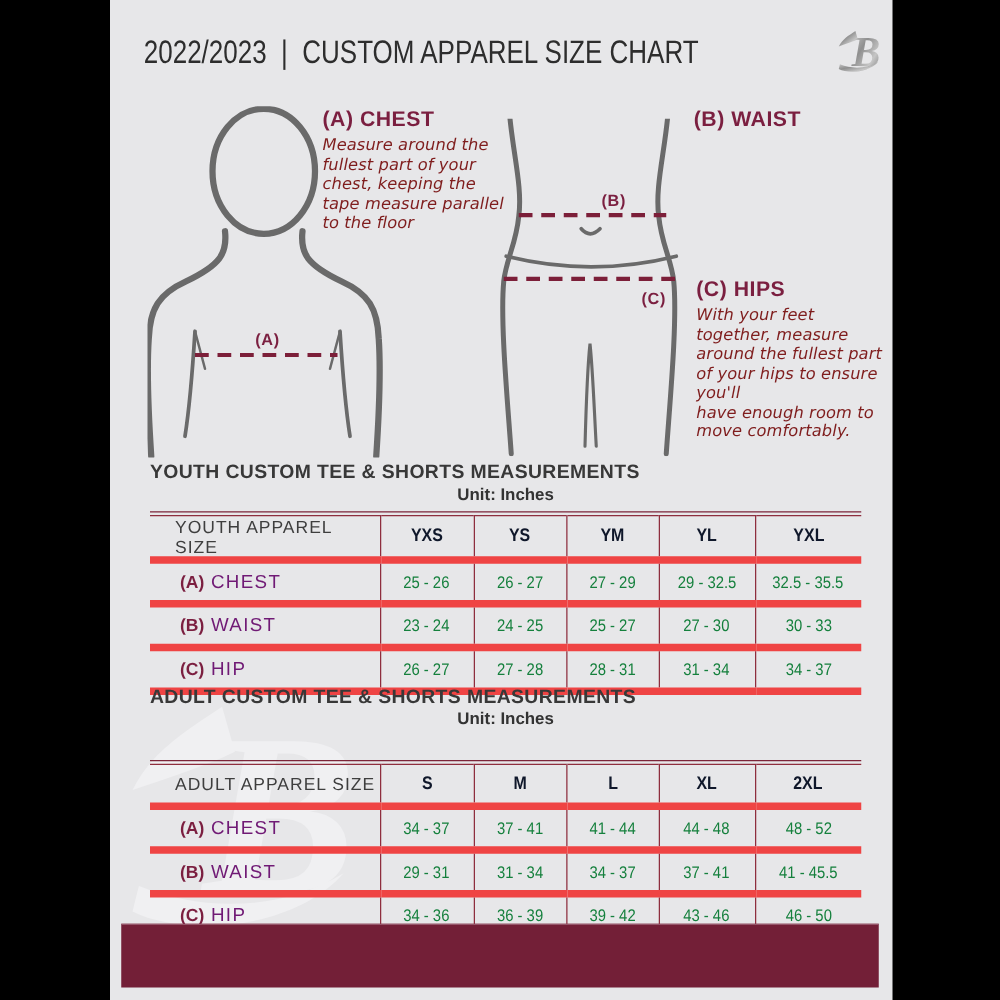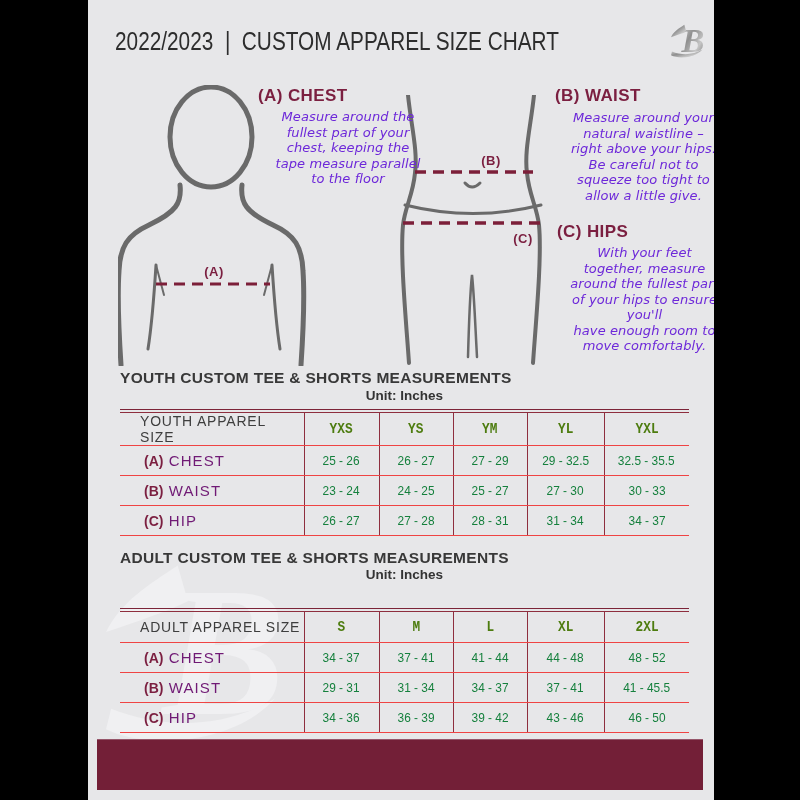--- a/index.html
+++ b/index.html
@@ -15,38 +15,38 @@
        justify-content:space-between;align-items:center;z-index:2;}
   .hdr-title{font-weight:400;font-size:26px;color:#2d2d2d;letter-spacing:0px;}
   .cx80{display:inline-block;transform:scaleX(.80);transform-origin:left center;white-space:pre;}
   .brand{display:flex;align-items:center;gap:9px;}
   .brand svg{width:42px;height:40px;}
 
   
   .fig{position:absolute;z-index:1;}
   .guide-h{position:absolute;font-weight:800;font-size:17px;color:#7b1f40;letter-spacing:.4px;z-index:2;}
   .guide-p{position:absolute;font-family:"DejaVu Sans",sans-serif;font-style:italic;font-size:13px;
-           line-height:15.5px;color:#6d28d9;white-space:pre-line;z-index:2;letter-spacing:.1px;text-align:center;}
+           line-height:15.5px;color:#7f1d1d;white-space:pre-line;z-index:2;letter-spacing:.1px;}
 
   
   .sec-title{position:absolute;left:32px;width:569px;text-align:left;font-weight:700;
              font-size:15.5px;color:#383838;letter-spacing:.3px;z-index:2;}
   .sec-unit{position:absolute;left:32px;width:569px;text-align:center;font-weight:700;
             font-size:13.5px;color:#333;z-index:2;}
 
   
   .tblwrap{position:absolute;left:32px;width:569px;border-top:1px solid #7c2438;padding-top:2px;z-index:2;}
   .tblwrap table{width:100%;border-collapse:collapse;table-layout:fixed;border-top:1px solid #8e2e3e;}
-  .tblwrap th,.tblwrap td{border-bottom:1px solid #ef4444;text-align:center;padding:0;overflow:hidden;}
+  .tblwrap th,.tblwrap td{border-bottom:6px solid #ef4444;text-align:center;padding:0;overflow:hidden;}
   .tblwrap th+th,.tblwrap td+td{border-left:1px solid #8e2e3e;}
   .tblwrap thead th{height:30px;}
   .tblwrap tbody td{height:29px;}
   .label-h{text-align:left !important;padding-left:20px !important;font-weight:400;font-size:14px;
            color:#3e3e3e;letter-spacing:.8px;}
-  .size-h{font-weight:700;font-size:14.5px;color:#4d7c0f;font-family:Liberation Mono, monospace;}
+  .size-h{font-weight:700;font-size:14.5px;color:#0f172a;}
   .row-label{text-align:left !important;padding-left:24px !important;}
   .key{color:#7b1f40;font-weight:700;font-size:14px;}
   .lbl{color:#701a75;font-size:15px;letter-spacing:1.1px;}
   .val{font-size:13.5px;color:#15803d;}
   .cond{display:inline-block;transform:scaleX(.88);}
 
   
   .footer{position:absolute;left:9px;top:739px;width:606px;height:50px;background:#731f37;
           border-top:1px solid #96566a;z-index:2;}
 </style>
@@ -112,26 +112,20 @@
   </svg>
 
   <div class="guide-h" style="left:170px;top:86px;">(A) CHEST</div>
   <div class="guide-p" style="left:170px;top:109px;width:180px;">Measure around the
 fullest part of your
 chest, keeping the
 tape measure parallel
 to the floor</div>
 
   <div class="guide-h" style="left:467px;top:86px;">(B) WAIST</div>
-  <div class="guide-p" style="left:468px;top:110px;width:175px;">Measure around your
-natural waistline –
-right above your hips.
-Be careful not to
-squeeze too tight to
-allow a little give.</div>
 
   <div class="guide-h" style="left:469px;top:222px;">(C) HIPS</div>
   <div class="guide-p" style="left:469px;top:245px;width:175px;">With your feet
 together, measure
 around the fullest part
 of your hips to ensure
 you'll
 have enough room to
 move comfortably.</div>
 

